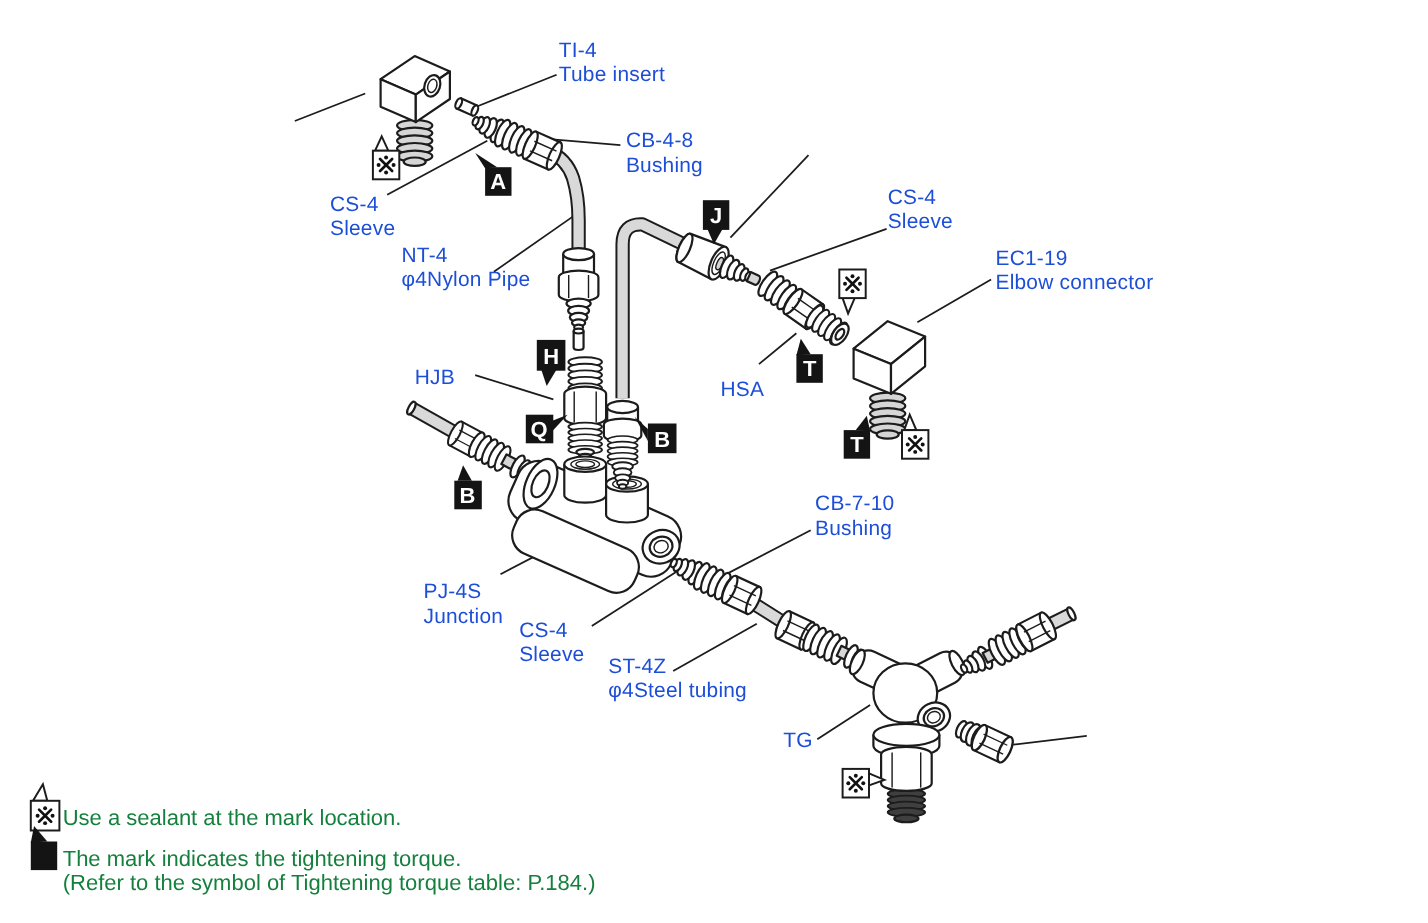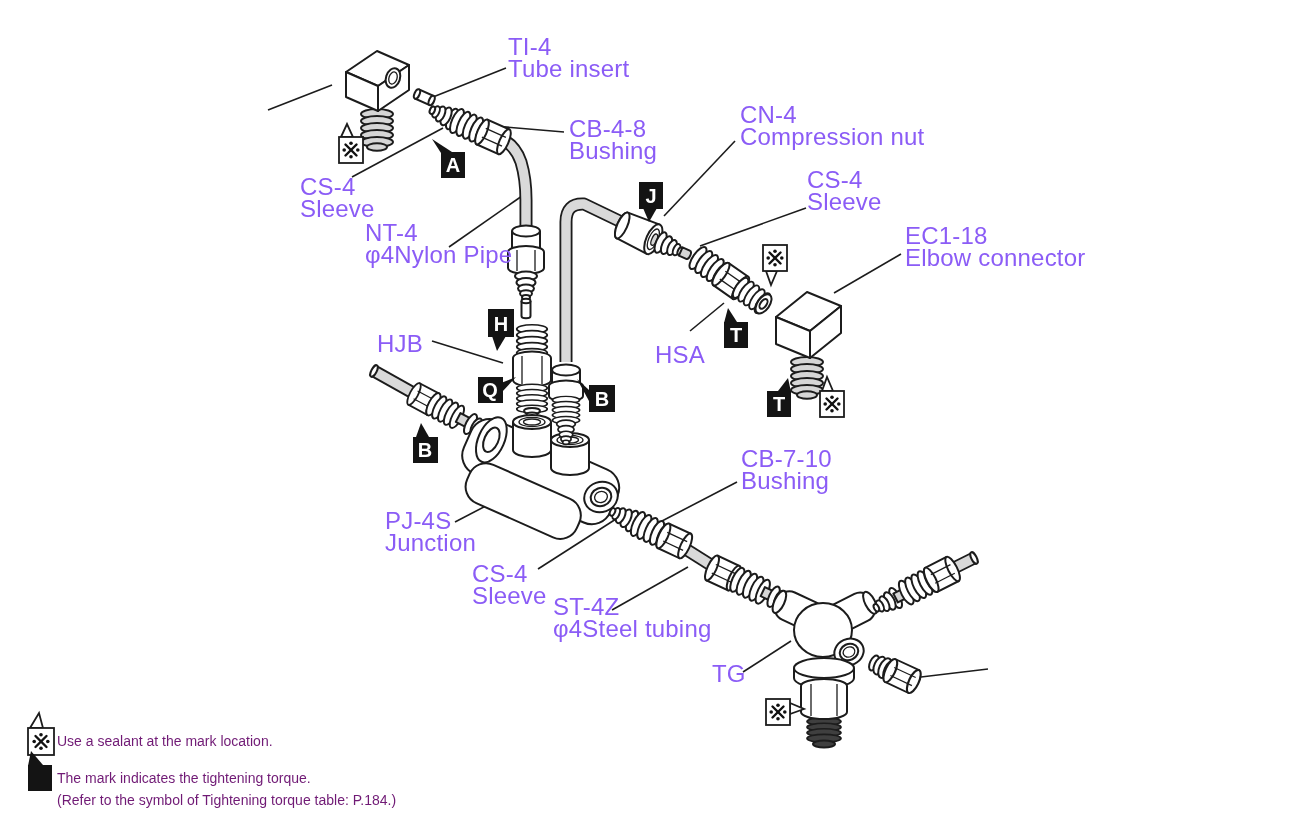--- a/index.html
+++ b/index.html
@@ -12,24 +12,24 @@
   svg .dk{fill:#3f3f3f;}
   svg .ln{stroke:#1c1c1c;stroke-width:1.6;fill:none;}
   svg .tubeO{fill:none;stroke:#1c1c1c;stroke-width:13;stroke-linejoin:round;}
   svg .tubeI{fill:none;stroke:#d9d9d9;stroke-width:9.4;stroke-linejoin:round;}
   svg .badge{fill:#141414;stroke:none;}
   svg .btxt{fill:#ffffff;font-family:"Liberation Sans",sans-serif;font-size:20px;font-weight:bold;
     text-anchor:middle;}
   svg .sbox{fill:#ffffff;stroke:#1c1c1c;stroke-width:1.8;}
   svg .smk line{stroke:#111111;stroke-width:2.4;stroke-linecap:round;}
   svg .smk circle{fill:#111111;stroke:none;}
-  .plabel{position:absolute;color:#8b5cf6;font-size:24px;line-height:22px;letter-spacing:.2px;
+  .plabel{position:absolute;color:#1d4ed8;font-size:19px;line-height:22px;letter-spacing:.2px;
     white-space:nowrap;}
   .plabel span{display:block;}
-  .legend-text{position:absolute;color:#701a75;font-size:14px;white-space:nowrap;}
+  .legend-text{position:absolute;color:#15803d;font-size:20px;white-space:nowrap;}
 </style>
 </head>
 <body>
 
 <div id="stage">
 
 <svg width="1298" height="839" viewBox="0 0 1298 839">
   <defs>
     <g id="stackV">
       <ellipse cx="0" cy="0" rx="16" ry="5"></ellipse>
@@ -359,43 +359,39 @@
   <span>Tube insert</span>
 </div>
 <div class="plabel" style="left:569px;top:118px">
   <span>CB-4-8</span>
   <span>Bushing</span>
 </div>
 <div class="plabel" style="left:300px;top:176px">
   <span>CS-4</span>
   <span>Sleeve</span>
 </div>
-<div class="plabel" style="left:740px;top:104px">
-  <span>CN-4</span>
-  <span>Compression nut</span>
-</div>
 <div class="plabel" style="left:365px;top:222px">
   <span>NT-4</span>
   <span>φ4Nylon Pipe</span>
 </div>
 <div class="plabel" style="left:807px;top:169px">
   <span>CS-4</span>
   <span>Sleeve</span>
 </div>
 <div class="plabel" style="left:905px;top:225px">
-  <span>EC1-18</span>
+  <span>EC1-19</span>
   <span>Elbow connector</span>
 </div>
 <div class="plabel" style="left:377px;top:333px">
   <span>HJB</span>
 </div>
 <div class="plabel" style="left:655px;top:344px">
   <span>HSA</span>
 </div>
-<div class="plabel" style="left:385px;top:510px">
+<div class="plabel" style="left:385px;top:528px">
   <span>PJ-4S</span>
   <span>Junction</span>
 </div>
 <div class="plabel" style="left:741px;top:448px">
   <span>CB-7-10</span>
   <span>Bushing</span>
 </div>
 <div class="plabel" style="left:472px;top:563px">
   <span>CS-4</span>
   <span>Sleeve</span>

